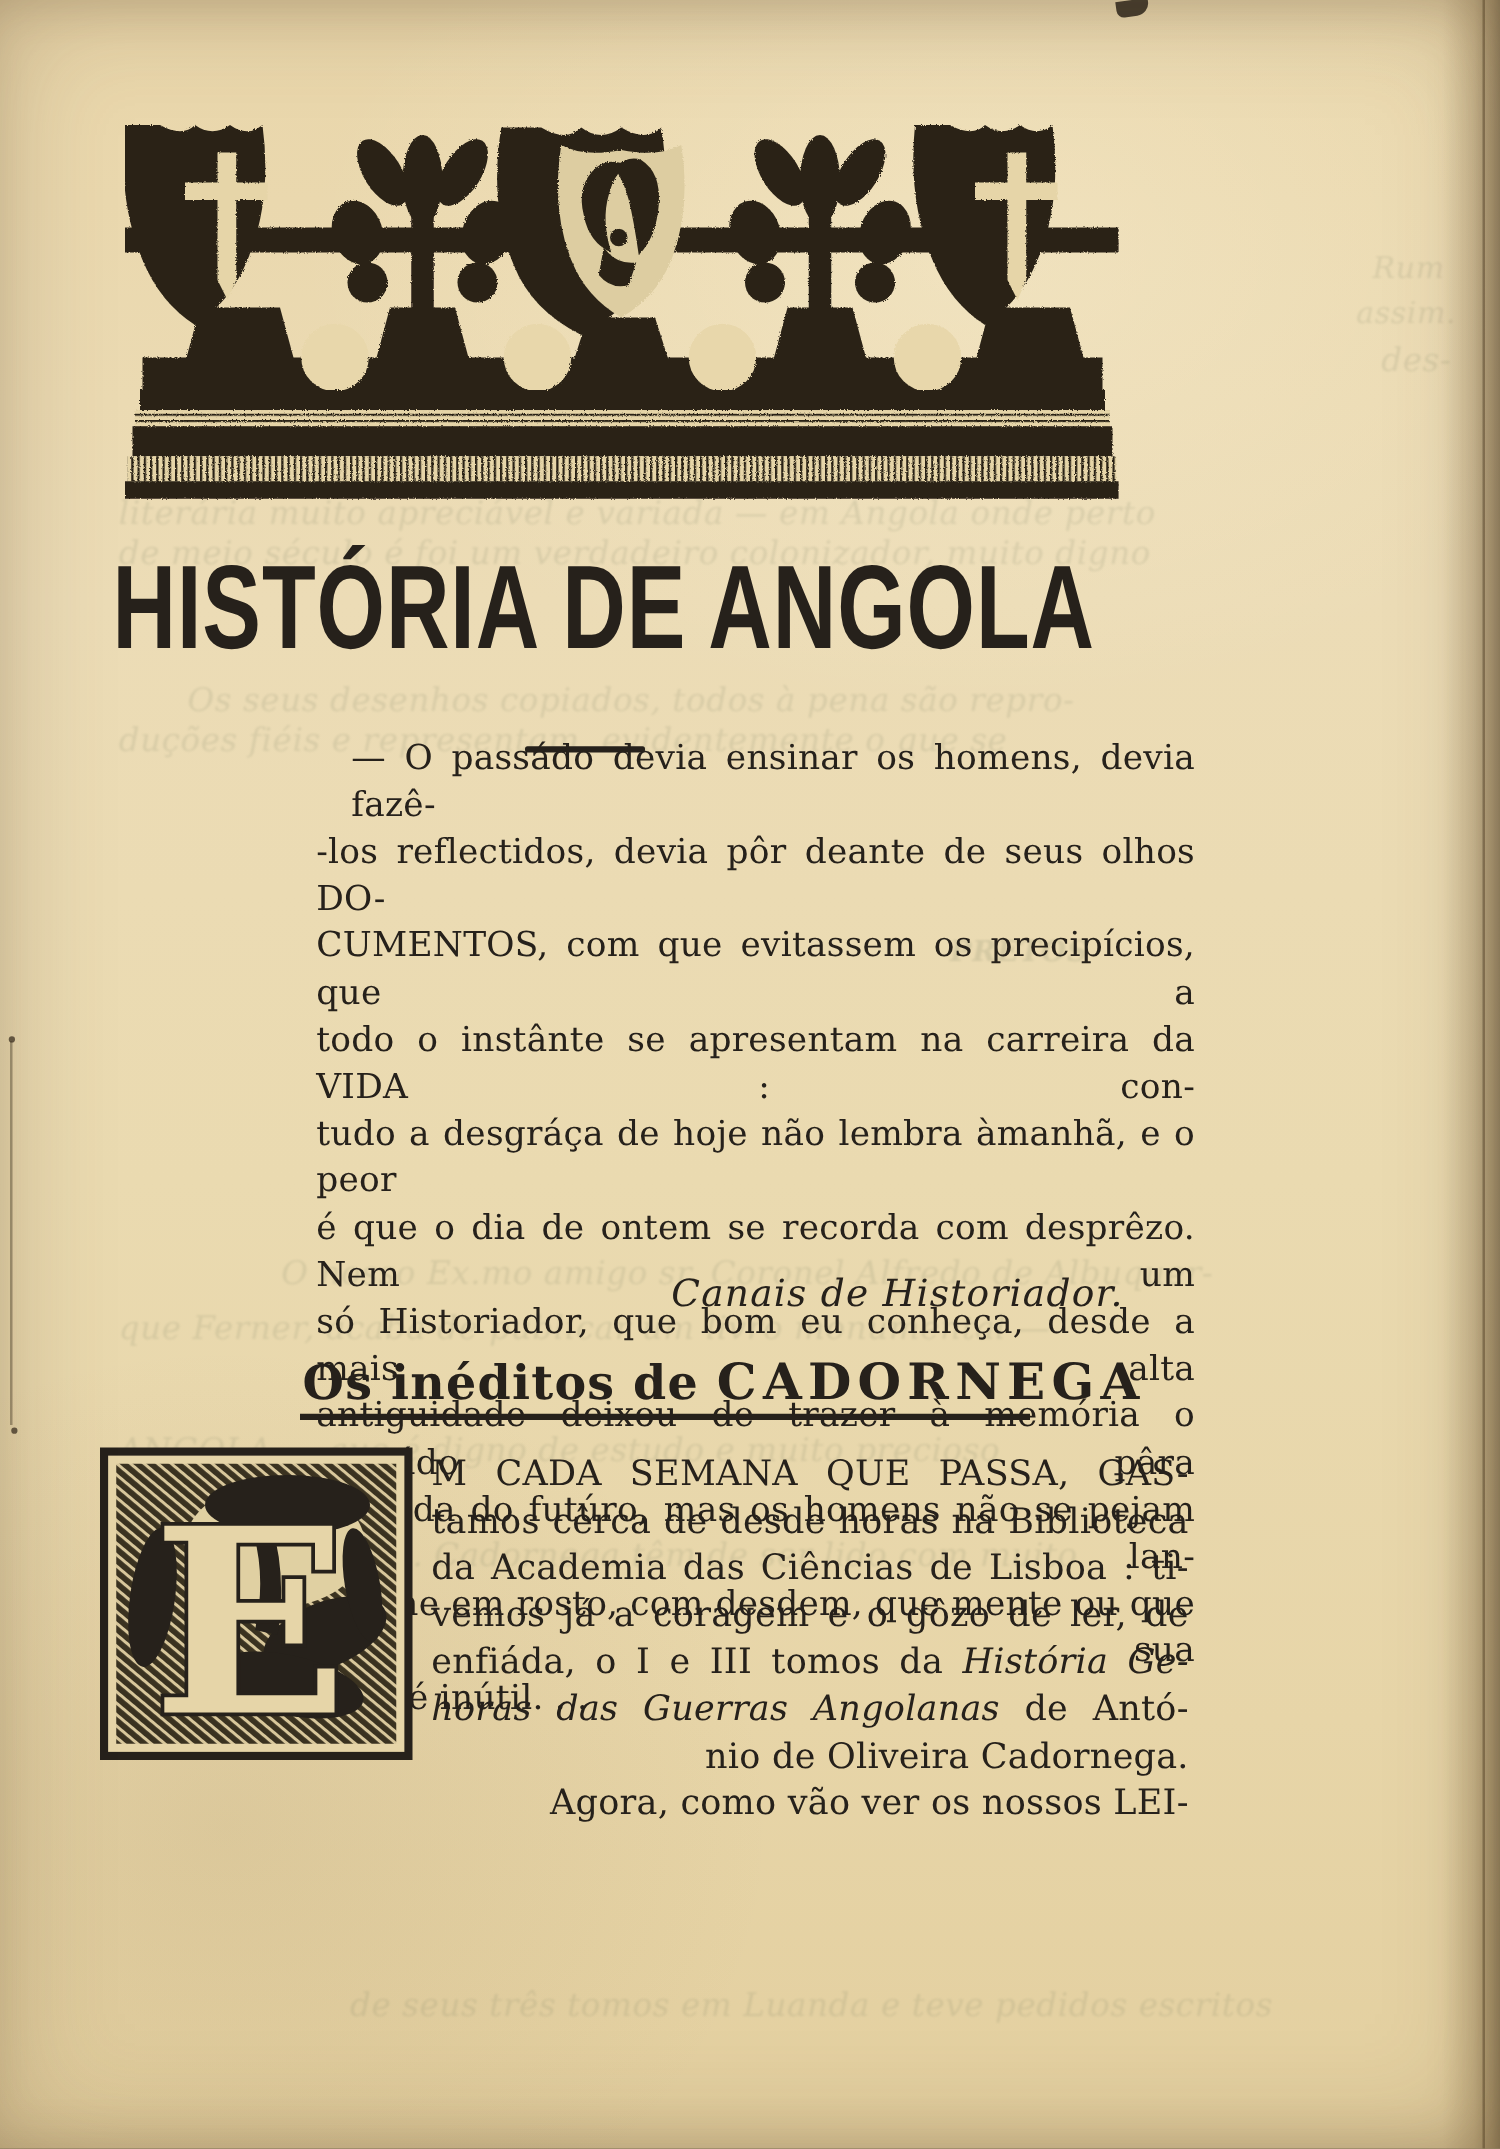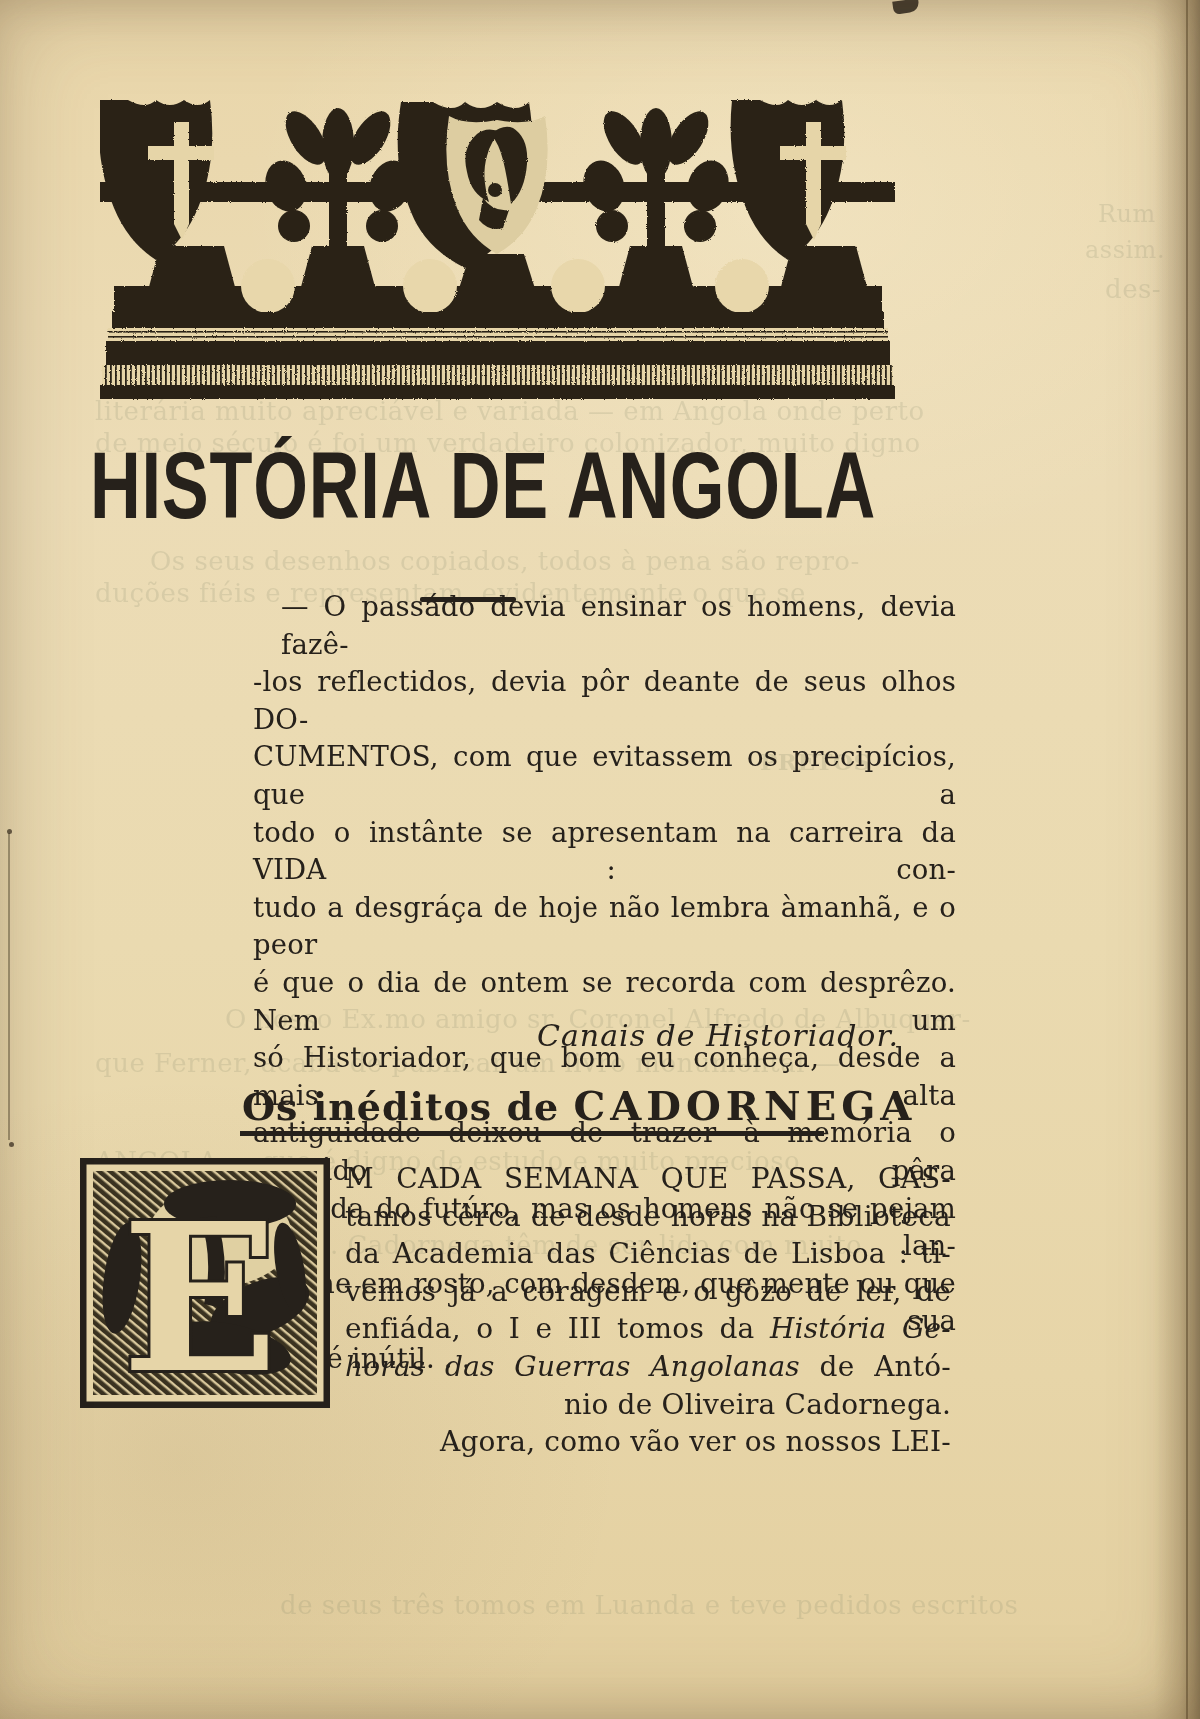--- a/index.html
+++ b/index.html
@@ -15,21 +15,21 @@
     box-shadow: inset 0 0 90px rgba(92,70,38,.28), inset -18px 0 40px rgba(80,60,30,.22);
   }
   .edge-right { position:absolute; top:0; right:0; width:46px; height:100%;
     background:linear-gradient(90deg, rgba(0,0,0,0), rgba(110,86,46,.16) 55%, rgba(84,64,32,.34) 86%, rgba(58,44,22,.42) 100%); }
   .edge-line { position:absolute; top:0; left:1186px; width:2px; height:100%; background:rgba(74,58,30,.45); }
   .speck { position:absolute; background:#241f18; }
   .thread { position:absolute; left:8px; top:833px; width:2px; height:307px; background:#4a3d2a; opacity:.45; }
   .thread-dot { position:absolute; width:5px; height:5px; border-radius:50%; background:#2c2418; opacity:.7; }
 
   .ghost { position:absolute; color:#767d60; opacity:.16; filter:blur(.7px);
-           font-size:26px; white-space:nowrap; letter-spacing:.5px; }
+           font-size:26px; white-space:nowrap; letter-spacing:.5px;font-style:italic; }
   .ghost.big { font-size:23px; font-weight:bold; opacity:.18; }
 
   .ornament { position:absolute; left:100px; top:86px; }
 
   .main-title { position:absolute; left:88px; top:436px; }
 
   .divider { position:absolute; left:420px; top:597px; width:96px; height:5px; background:#26211b; border-radius:2px; }
 
   .quote { position:absolute; left:253px; top:588px; width:703px; }
   .qline { font-size:27.5px; line-height:37.6px; letter-spacing:.2px; }

